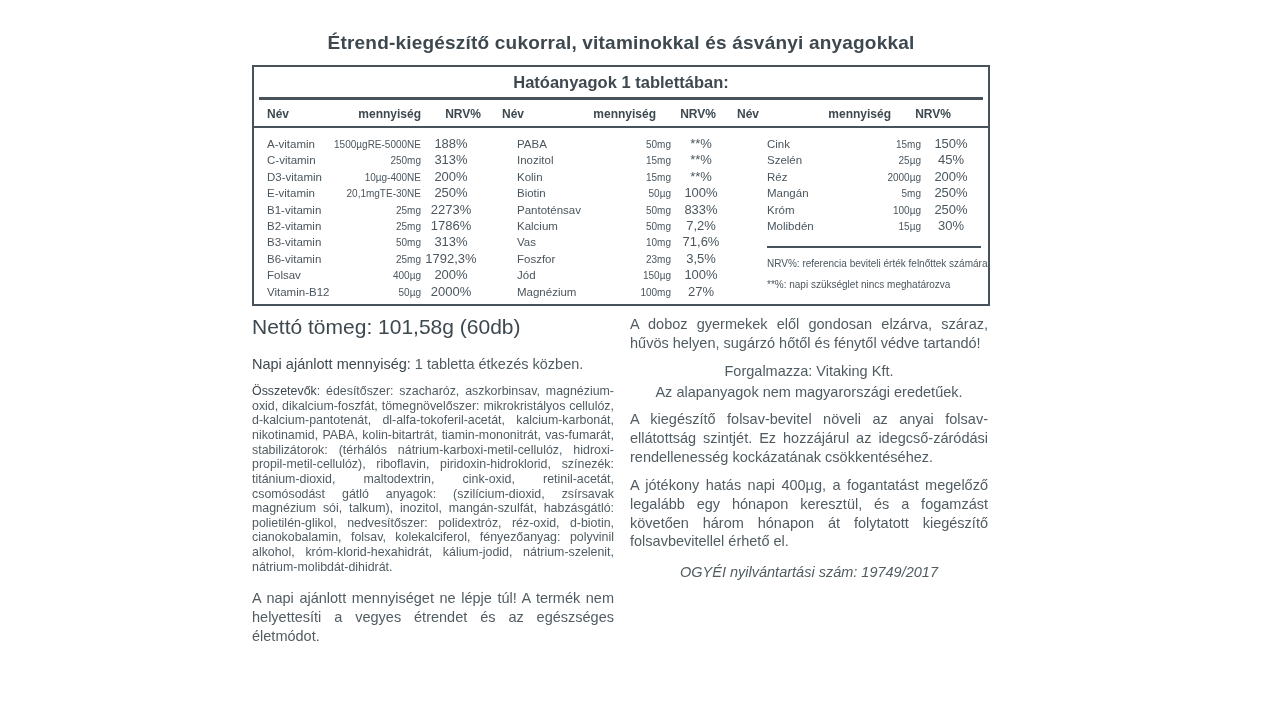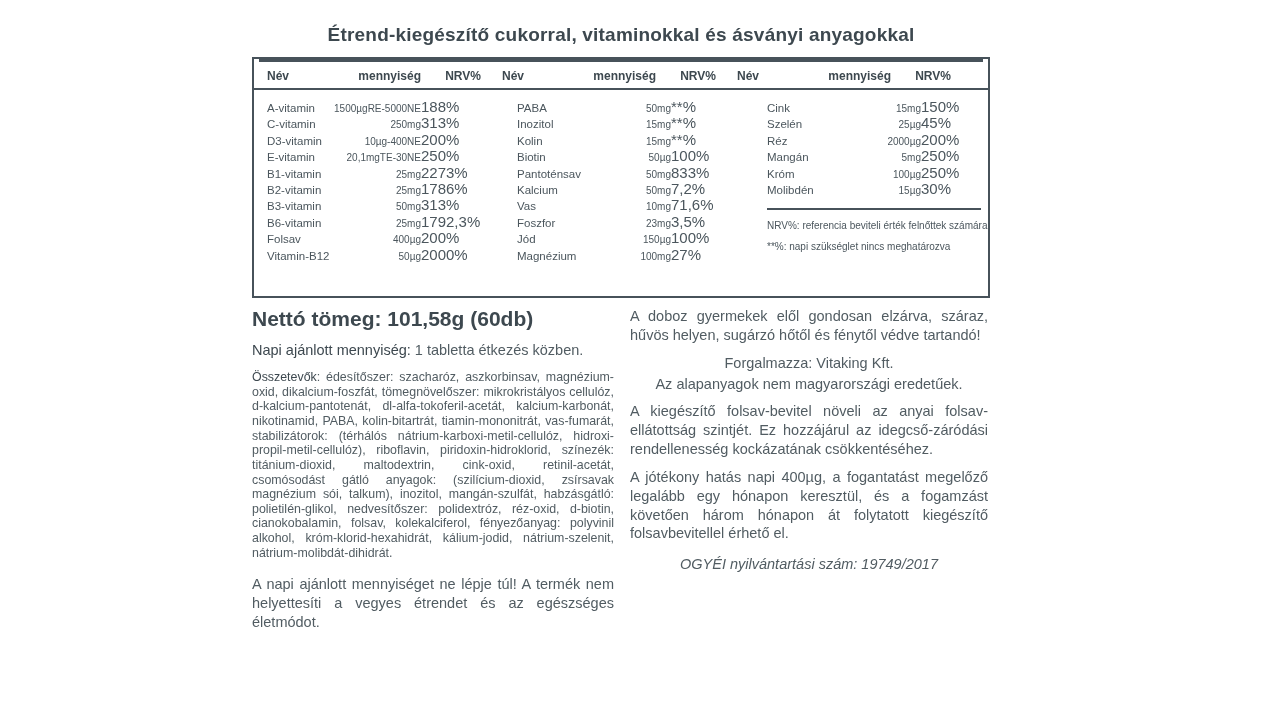--- a/index.html
+++ b/index.html
@@ -1,20 +1,20 @@
 <!DOCTYPE html>
 <html lang="hu"><head>
 <meta charset="utf-8">
 <style>
   html,body{margin:0;padding:0;background:#ffffff;}
   .sheet{
     position:relative;width:1280px;height:720px;background:#ffffff;overflow:hidden;
     font-family:"Liberation Sans", sans-serif;color:#515c62;
   }
-  .content{position:absolute;left:252px;top:24px;width:738px;}
+  .content{position:absolute;left:252px;top:32px;width:738px;}
 
   .title{
     font-size:19px;font-weight:bold;color:#3d484f;text-align:center;
     margin:0 0 11px 0;letter-spacing:.2px;
   }
 
   
   .facts-box{
     border:2px solid #47525a;height:241px;box-sizing:border-box;
     padding:0 13px;background:#fff;
@@ -30,51 +30,52 @@
   .fgroup,.bgroup{width:214px;flex:0 0 214px;}
   .fgroup{display:flex;align-items:flex-end;}
   .fh-name{flex:1;font-weight:bold;font-size:12px;color:#3d484f;}
   .fh-qty{width:90px;text-align:right;font-weight:bold;font-size:12px;color:#3d484f;}
   .fh-nrv{width:60px;text-align:right;font-weight:bold;font-size:12px;color:#3d484f;}
 
   .facts-body{display:flex;gap:36px;padding-top:8px;}
   .nrow{display:flex;align-items:baseline;height:16.4px;}
   .cell-name{flex:1;font-size:11.5px;color:#4b565d;white-space:nowrap;}
   .cell-qty{width:90px;text-align:right;font-size:10px;color:#4b565d;white-space:nowrap;}
-  .cell-nrv{width:60px;text-align:left;font-size:15px;color:#4b565d;white-space:nowrap;}
+  .cell-nrv{width:60px;text-align:center;font-size:13px;color:#4b565d;white-space:nowrap;}
 
   .foot-rule{height:2px;background:#47525a;margin-top:12px;}
   .footnote{font-size:10px;color:#4b565d;margin-top:10px;white-space:nowrap;}
 
   
   .cols{display:flex;margin-top:9px;}
   .col-left{width:362px;flex:0 0 362px;}
   .col-right{width:358px;flex:0 0 358px;margin-left:16px;}
 
-  .net-weight{font-size:21px;font-weight:bold;color:#3d484f;margin:0 0 10px;}
+  .net-weight{font-size:21px;font-weight:normal;color:#3d484f;margin:0 0 16px;}
   .lead{font-weight:normal;color:#3d484f;}
   .daily{font-size:14.5px;line-height:1.32;text-align:justify;margin:0 0 10px;}
   .ingredients{font-size:12.4px;line-height:1.18;text-align:justify;margin:0 0 15px;}
   .warning{font-size:14.5px;line-height:1.3;text-align:justify;margin:0;}
 
   .col-right p{font-size:14.5px;line-height:1.3;margin:0 0 9px;}
   .p-justify{text-align:justify;}
   .p-plain{text-align:center;}
   .p-address-top{margin-bottom:2px !important;}
   .registration{font-style:italic;margin-top:12px !important;}
 </style>
 </head>
 <body>
 
 <div class="sheet">
   <div class="content">
 
     <h1 class="title">Étrend-kiegészítő cukorral, vitaminokkal és ásványi anyagokkal</h1>
 
     <div class="facts-box">
+      <div class="facts-title">Hatóanyagok 1 tablettában:</div>
       <div class="rule-thick"></div>
       <div class="facts-header" id="facts-header">
           <div class="fgroup">
             <span class="fh-name">Név</span>
             <span class="fh-qty">mennyiség</span>
             <span class="fh-nrv">NRV%</span>
           </div>
           <div class="fgroup">
             <span class="fh-name">Név</span>
             <span class="fh-qty">mennyiség</span>

